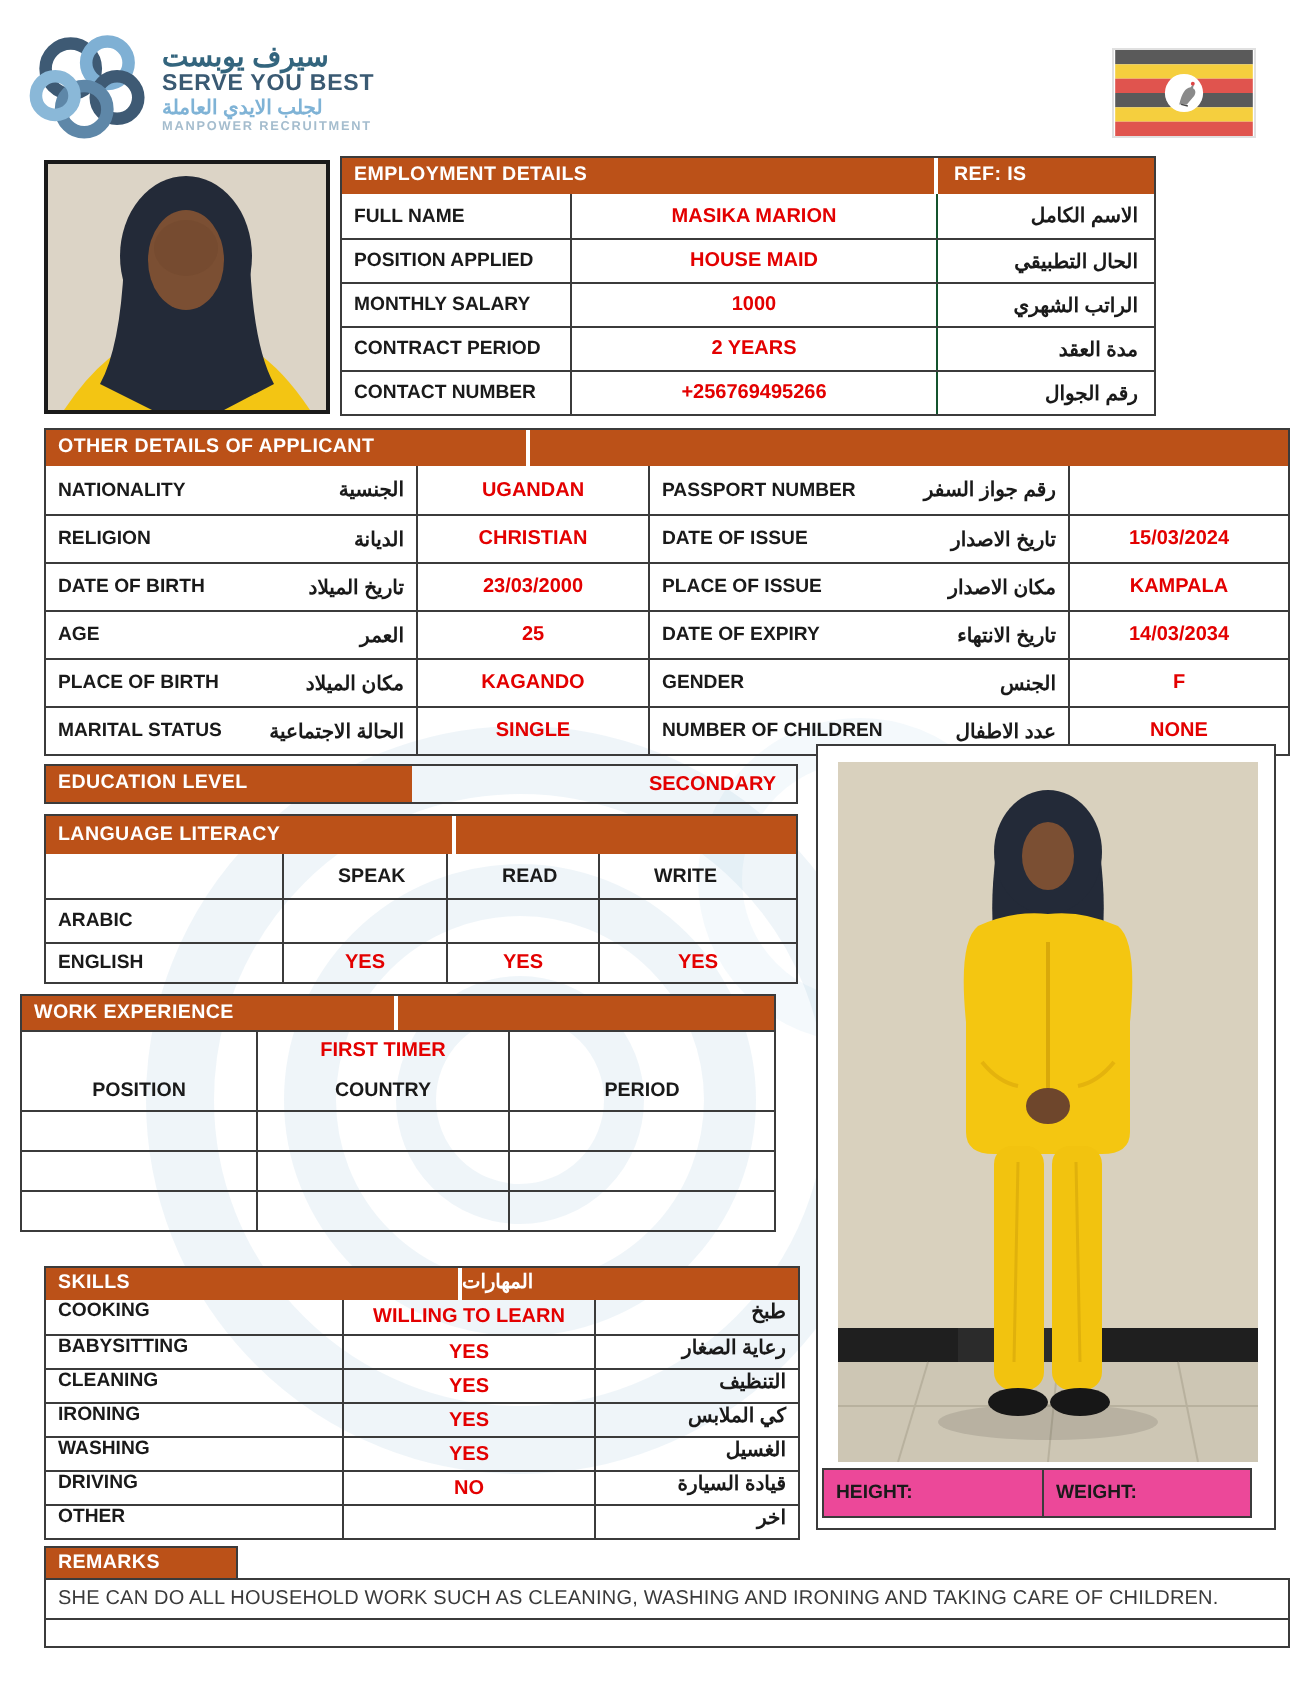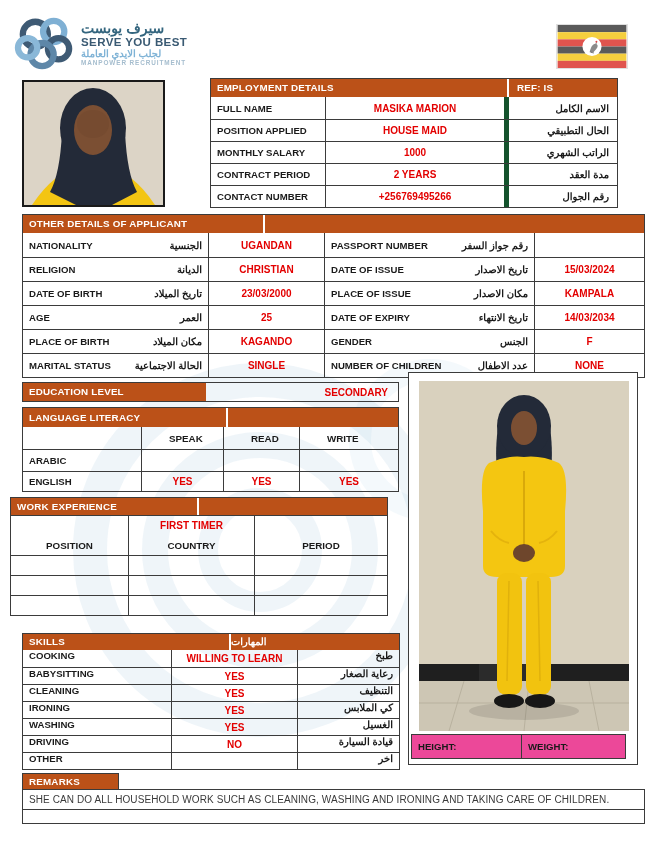--- a/index.html
+++ b/index.html
@@ -23,27 +23,27 @@
   .orange { background:#BB5118; color:#fff; font-weight:bold; }
   .hdr-txt { font-size:9.8px; line-height:1; letter-spacing:.2px; }
   .lbl { font-weight:bold; font-size:9.6px; color:#1a1a1a; }
   .val { font-weight:bold; font-size:10px; color:#E30000; text-align:center; }
   .ar  { font-size:10px; font-weight:bold; color:#1a1a1a; direction:rtl; }
 
   
   .headshot { position:absolute; left:22px; top:80px; width:143px; height:127px; border:2px solid #1a1a1a; background:#DAD2C3; overflow:hidden; }
 
   
-  .emp { position:absolute; left:170px; top:78px; width:408px; border:1.5px solid #3b3b3b;margin-left:40px; }
+  .emp { position:absolute; left:170px; top:78px; width:408px; border:1.5px solid #3b3b3b; }
   .emp-header { display:flex; height:18px; }
   .emp-header .h1 { flex:1; display:flex; align-items:center; padding-left:6px; }
   .emp-header .h2 { width:110px; border-left:2px solid #fff; display:flex; align-items:center; padding-left:8px; }
   .emp-row { display:flex; height:22px; align-items:center; border-top:1px solid #3b3b3b; }
   .emp-row .c1 { width:114px; padding-left:6px; }
-  .emp-row .c2 { flex:1; border-left:1px solid #3b3b3b; border-right:5px solid #14532d; align-self:stretch; display:flex; align-items:center; justify-content:center; }
+  .emp-row .c2 { flex:1; border-left:1px solid #3b3b3b; border-right:1px solid #14532d; align-self:stretch; display:flex; align-items:center; justify-content:center; }
   .emp-row .c3 { width:108px; text-align:right; padding-right:8px; }
 
   
   .od { position:absolute; left:22px; top:214px; width:623px; border:1.5px solid #3b3b3b; }
   .od-header { display:flex; height:18px; }
   .od-header .h1 { width:242px; display:flex; align-items:center; padding-left:6px; border-right:2px solid #fff; }
   .od-header .h2 { flex:1; }
   .od-body { display:flex; }
   .od-col-l { width:302px; border-right:1.5px solid #3b3b3b; }
   .od-col-r { flex:1; }

